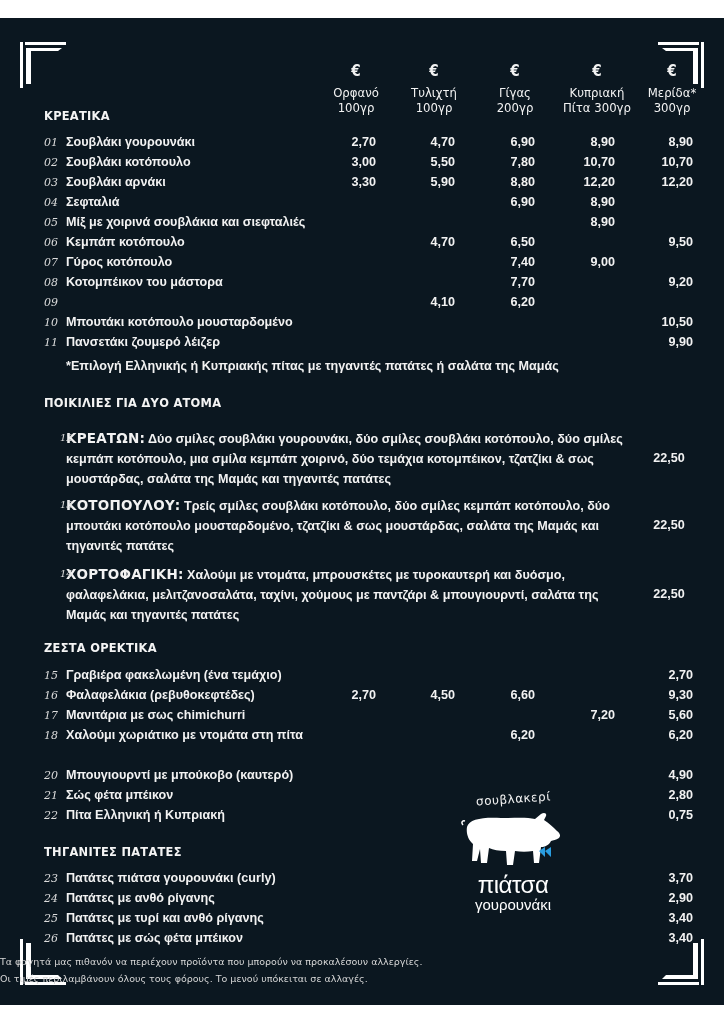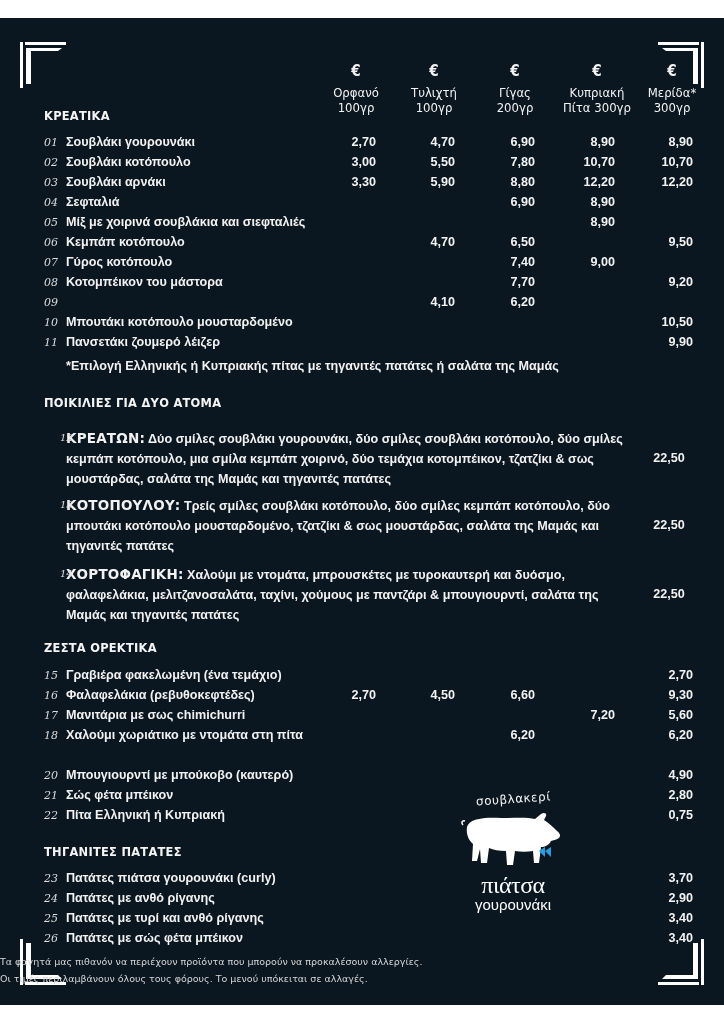--- a/index.html
+++ b/index.html
@@ -24,21 +24,21 @@
            font-family:"Liberation Sans", sans-serif; }
   .combo .num { position:absolute; left:16px; top:0; font-weight:normal; font-size:10px; color:#dcdcdc;
                 font-family:"DejaVu Serif", serif; font-style:italic; }
   .combo .text { margin-left:22px; width:570px; }
   .combo .title { font-family:"DejaVu Sans", sans-serif; font-size:13.5px; letter-spacing:0.2px; }
   .combo .price { position:absolute; left:601px; width:48px; text-align:center; }
   .footer { position:absolute; left:0; width:724px; text-align:left; font-size:9.5px; color:#d6d6d6;
             font-family:"DejaVu Sans", sans-serif; line-height:17px; }
   .logo { position:absolute; left:438px; top:770px; width:150px; height:160px; text-align:center; }
   .logo .tag { font-size:12px; color:#f2f2f2; font-family:"DejaVu Sans", sans-serif; letter-spacing:0.5px; transform:rotate(-4deg); display:inline-block; }
-  .logo .name1 { font-size:24px; font-family:Liberation Serif, serif; line-height:24px; color:#fff; letter-spacing:-0.5px; margin-top:-2px;}
+  .logo .name1 { font-size:24px; font-family:Liberation Sans, sans-serif; line-height:24px; color:#fff; letter-spacing:-0.5px; margin-top:-2px;}
   .logo .name2 { font-size:15px; font-family:Liberation Sans, sans-serif; line-height:16px; color:#fff; }
 </style>
 </head>
 <body>
 
 <div class="panel">
 
   <svg class="corner" style="left:20px;top:22px" width="46" height="50" viewBox="0 0 46 50">
     <rect x="0" y="2" width="3" height="46" fill="#fff"></rect>
     <rect x="5" y="2" width="41" height="3" fill="#fff"></rect>

